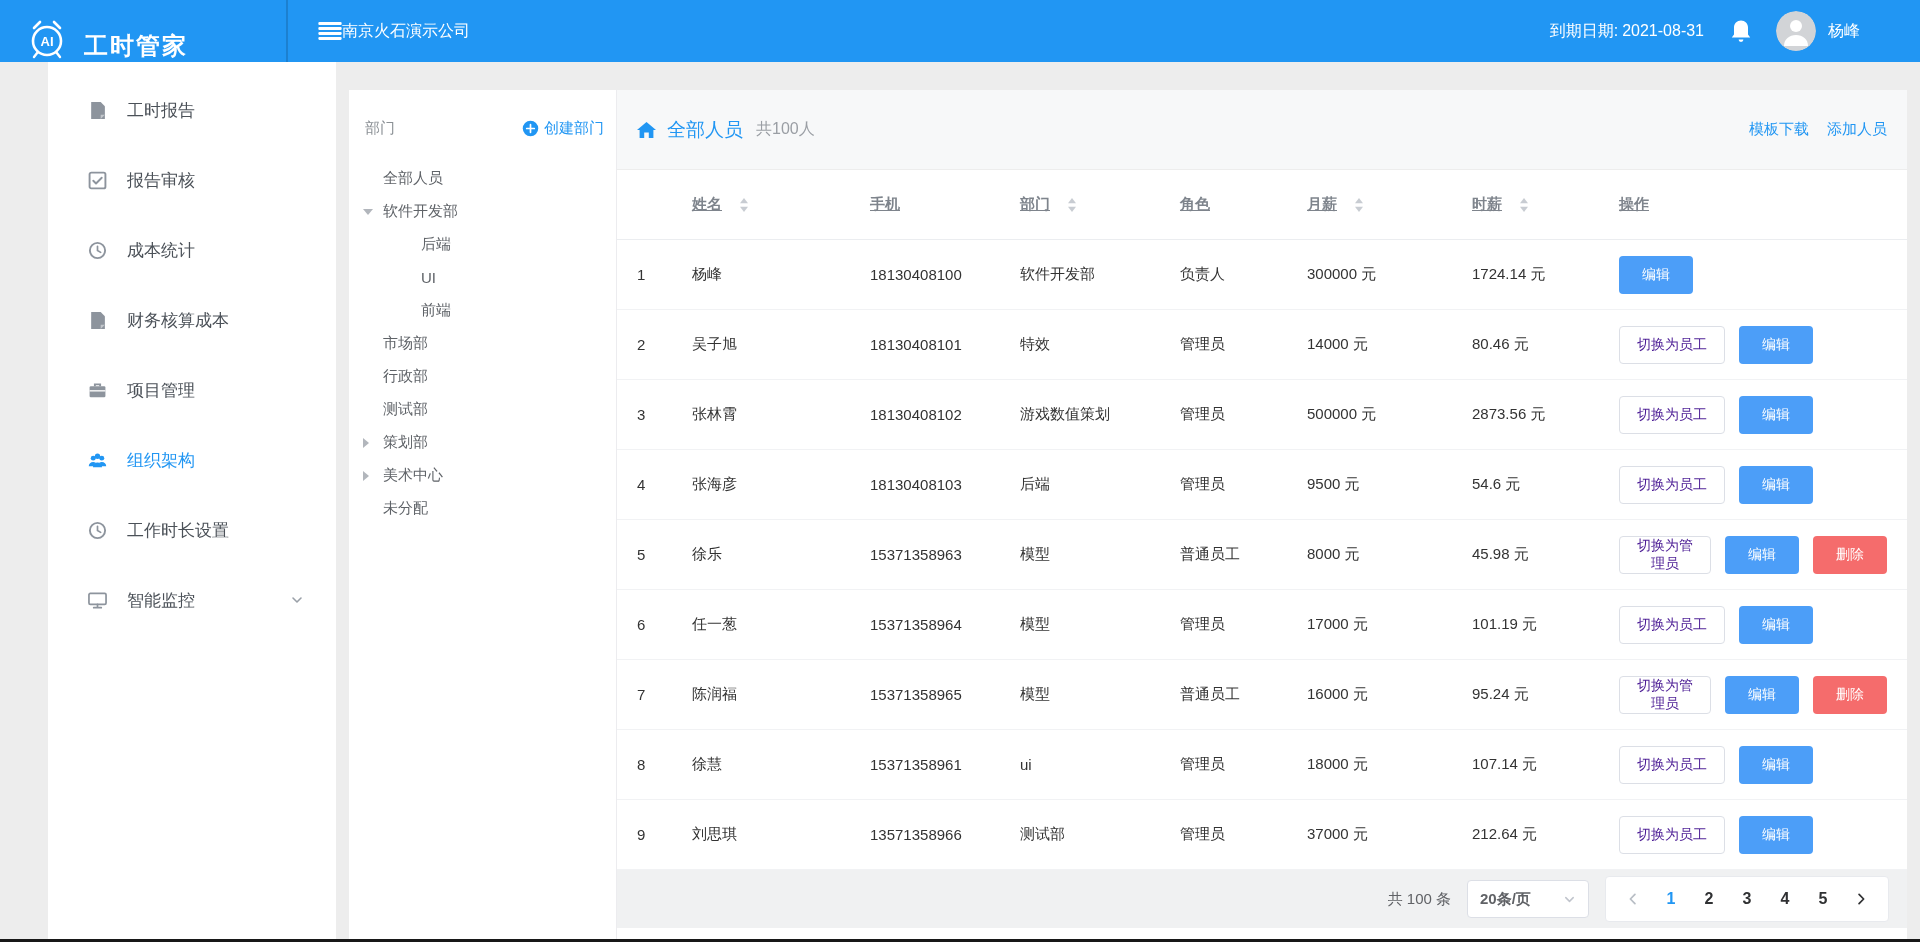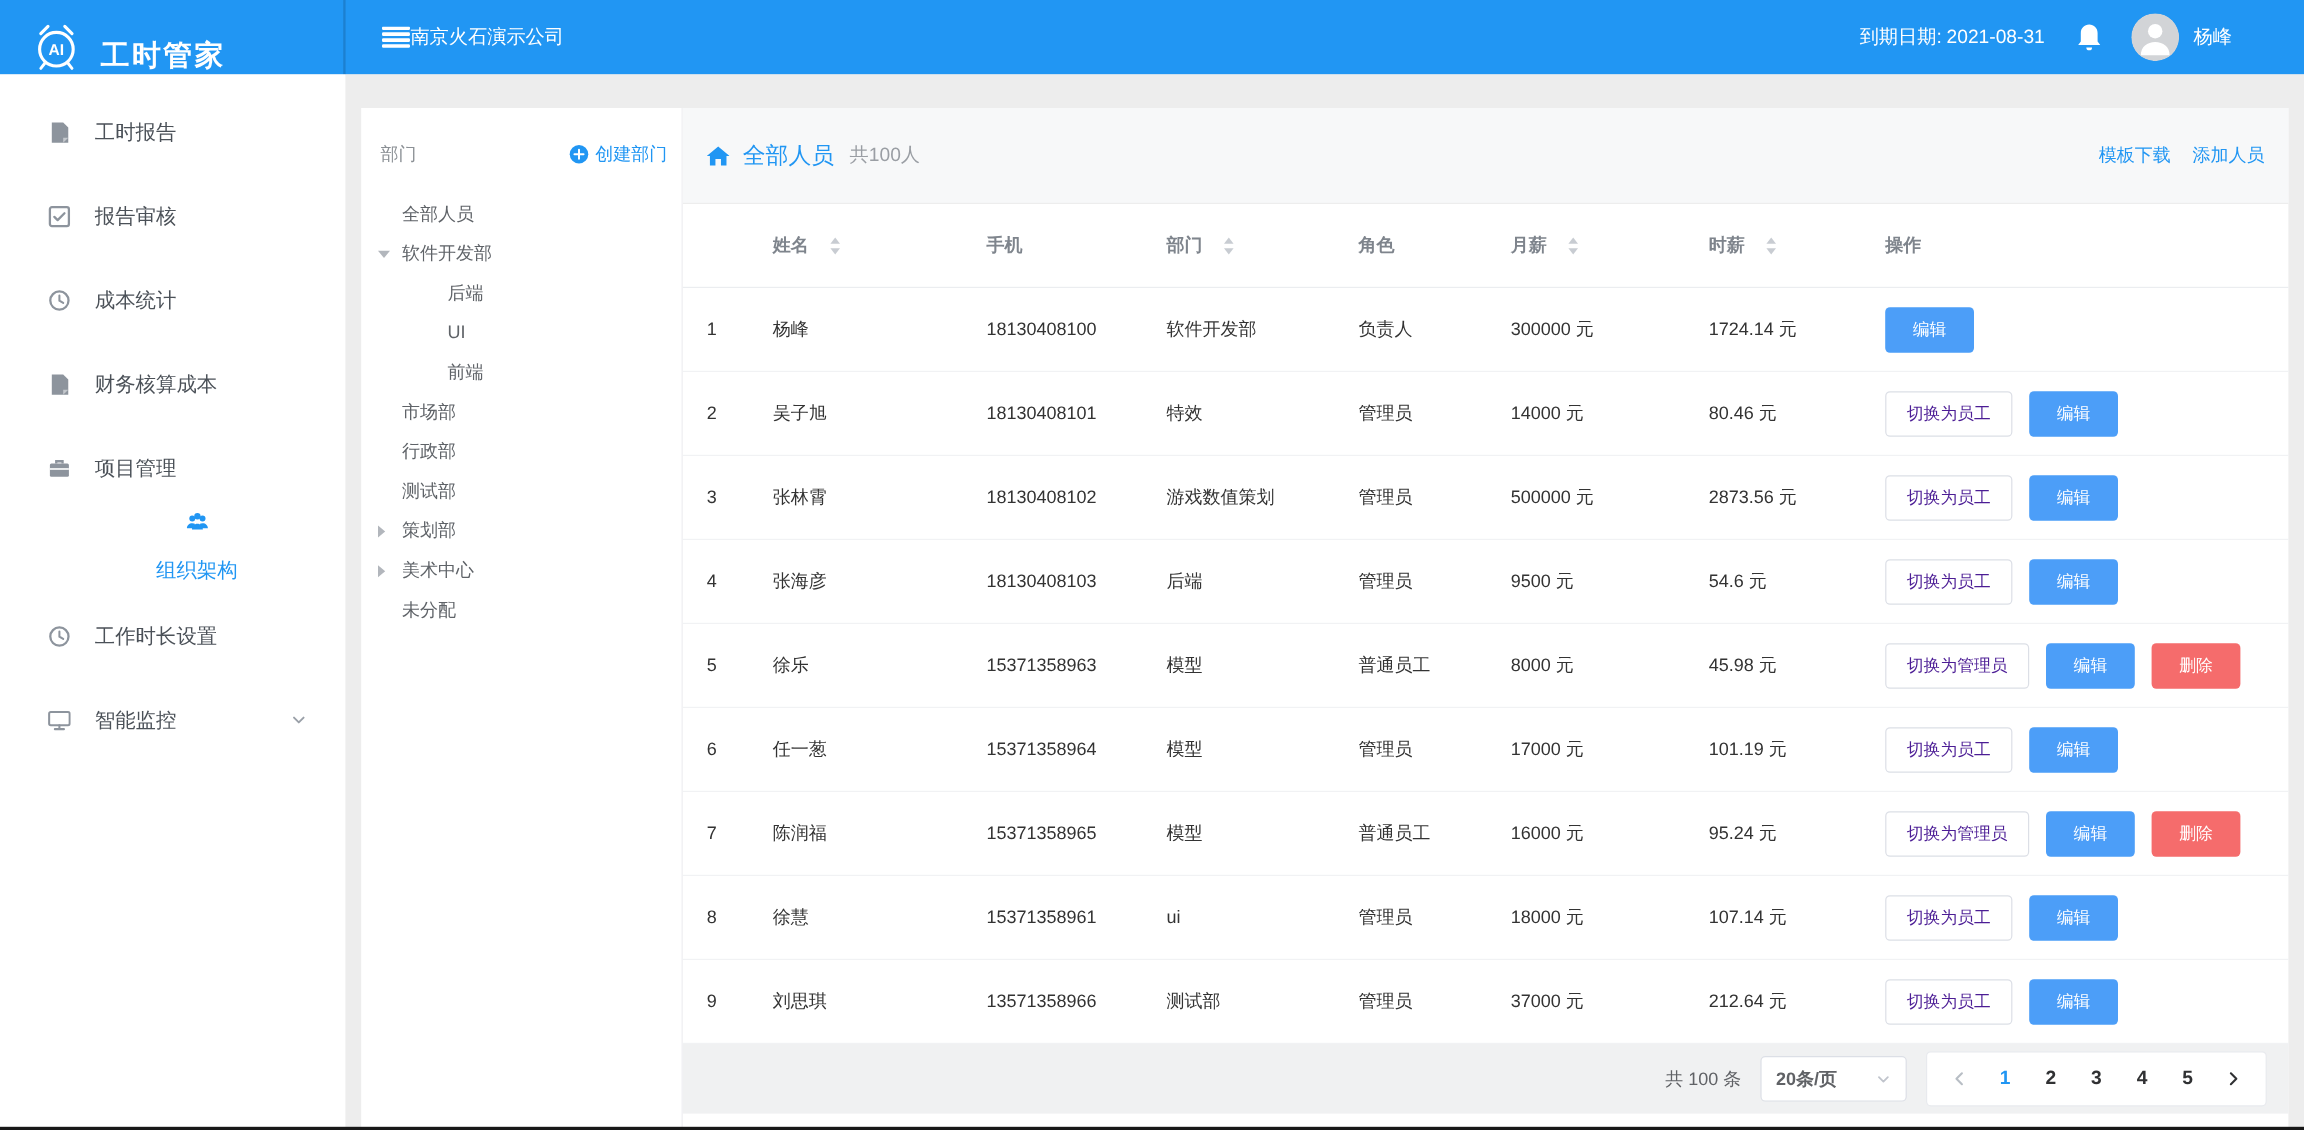--- a/index.html
+++ b/index.html
@@ -26,25 +26,25 @@
   .bell { width:22px; height:24px; margin-left:26px; cursor:pointer; color:#fff; }
   .bell svg { width:100%; height:100%; }
   .avatar { width:40px; height:40px; margin-left:24px; border-radius:50%; overflow:hidden; cursor:pointer; }
   .avatar svg { width:100%; height:100%; display:block; }
   .user-name { margin-left:12px; margin-right:30px; font-size:16px; cursor:pointer; }
 
   
   .layout { flex:1; display:flex; min-height:0; }
 
   
-  .sidebar { width:288px; flex:none; background:#fff; padding-top:13px; }
+  .sidebar { width:288px; flex:none; background:#fff; padding-top:13px;margin-left:48px; }
   .side-item { height:70px; display:flex; align-items:center; gap:20px; padding-left:40px; font-size:17px; color:#4b5158; cursor:pointer; }
   .side-item .side-icon { width:19px; height:19px; color:#8d949d; flex:none; }
   .side-item .side-icon svg { width:100%; height:100%; }
-  .side-item.active { color:#2196f3;flex-direction:column; }
+  .side-item.active { color:#2196f3; }
   .side-item.active .side-icon { color:#2196f3; }
   .side-chevron { width:14px; height:14px; color:#9aa0a8; margin-left:auto; margin-right:32px; }
   .side-chevron svg { width:100%; height:100%; }
 
   
   .workspace { flex:1; background:#ededed; padding:28px 13px 0 13px; display:flex; min-width:0; }
   .dept-panel { width:268px; flex:none; background:#fff; border-right:1px solid #ececef; padding:22px 12px 0 14px; }
   .dept-head { display:flex; align-items:center; justify-content:space-between; padding-left:2px; height:32px; }
   .dept-title { font-size:15px; color:#8b9095; }
   .create-dept { display:flex; align-items:center; gap:5px; color:#2196f3; font-size:15px; cursor:pointer; }
@@ -62,21 +62,21 @@
   .content-header { height:80px; flex:none; background:#f7f8f9; border-bottom:1px solid #ededed; display:flex; align-items:center; padding:0 20px; }
   .home-ic { width:19px; height:18px; color:#2196f3; cursor:pointer; }
   .home-ic svg { width:100%; height:100%; }
   .crumb-title { margin-left:11px; font-size:19px; color:#2196f3; }
   .crumb-count { margin-left:13px; font-size:16px; color:#9a9ea4; }
   .header-actions { margin-left:auto; display:flex; align-items:center; gap:18px; }
   .header-actions a { color:#2196f3; font-size:15px; text-decoration:none; cursor:pointer; }
 
   .table-head, .table-row { display:grid; grid-template-columns:55px 178px 150px 160px 127px 165px 147px 1fr; align-items:center; padding:0 20px; }
   .table-head { height:70px; flex:none; border-bottom:1px solid #ebedf0; font-size:15px; font-weight:bold; color:#7e848c; }
-  .th { display:flex; align-items:center; gap:17px; }
+  .th { display:flex; align-items:center; gap:17px;text-decoration:underline; }
   .sort-ic { width:10px; height:16px; color:#c8ccd2; }
   .sort-ic svg { width:100%; height:100%; }
   .table-row { height:70px; border-bottom:1px solid #f1f2f4; font-size:15px; color:#333; }
   .cell-actions { display:flex; align-items:center; gap:14px; }
   .btn { height:38px; border-radius:4px; font-size:14px; cursor:pointer; font-family:inherit; }
   .btn-plain { background:#fff; border:1px solid #dcdfe6; color:#4c1d95; padding:0 17px; }
   .btn-primary { background:#4c9ef8; border:none; color:#fff; min-width:74px; padding:0 10px; }
   .btn-danger { background:#f56c6c; border:none; color:#fff; min-width:74px; padding:0 10px; }
 
   .table-footer { height:58px; flex:none; background:#f0f1f2; display:flex; align-items:center; justify-content:flex-end; gap:16px; padding:0 18px; }

